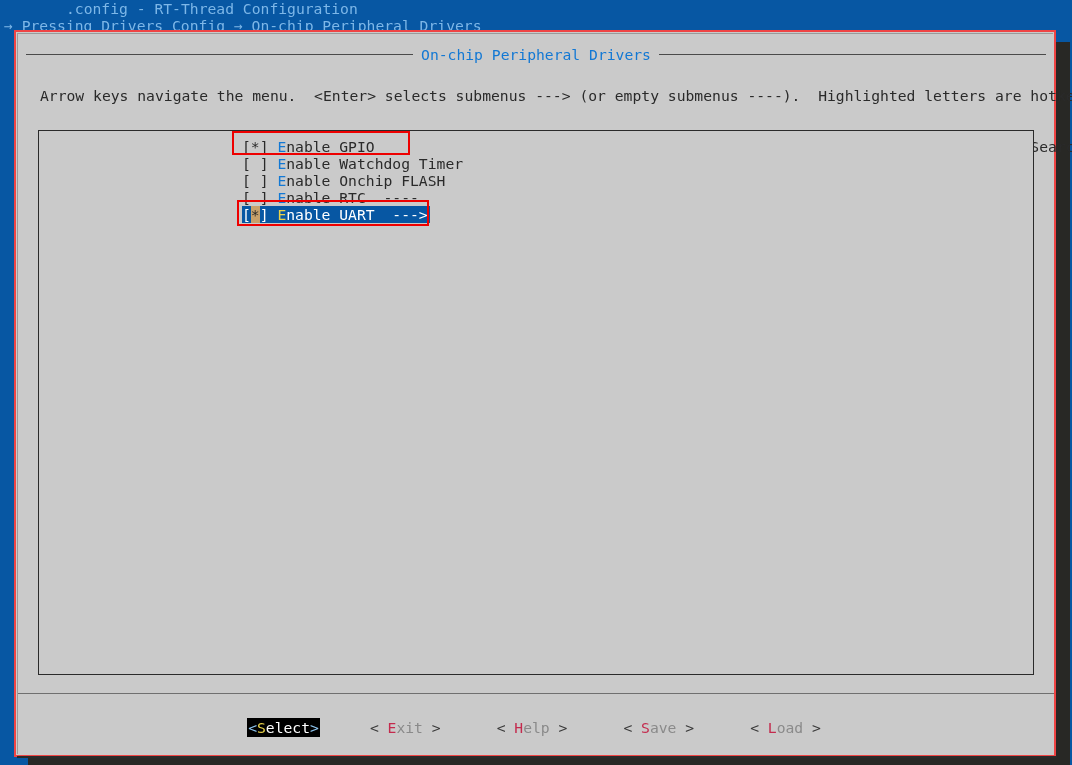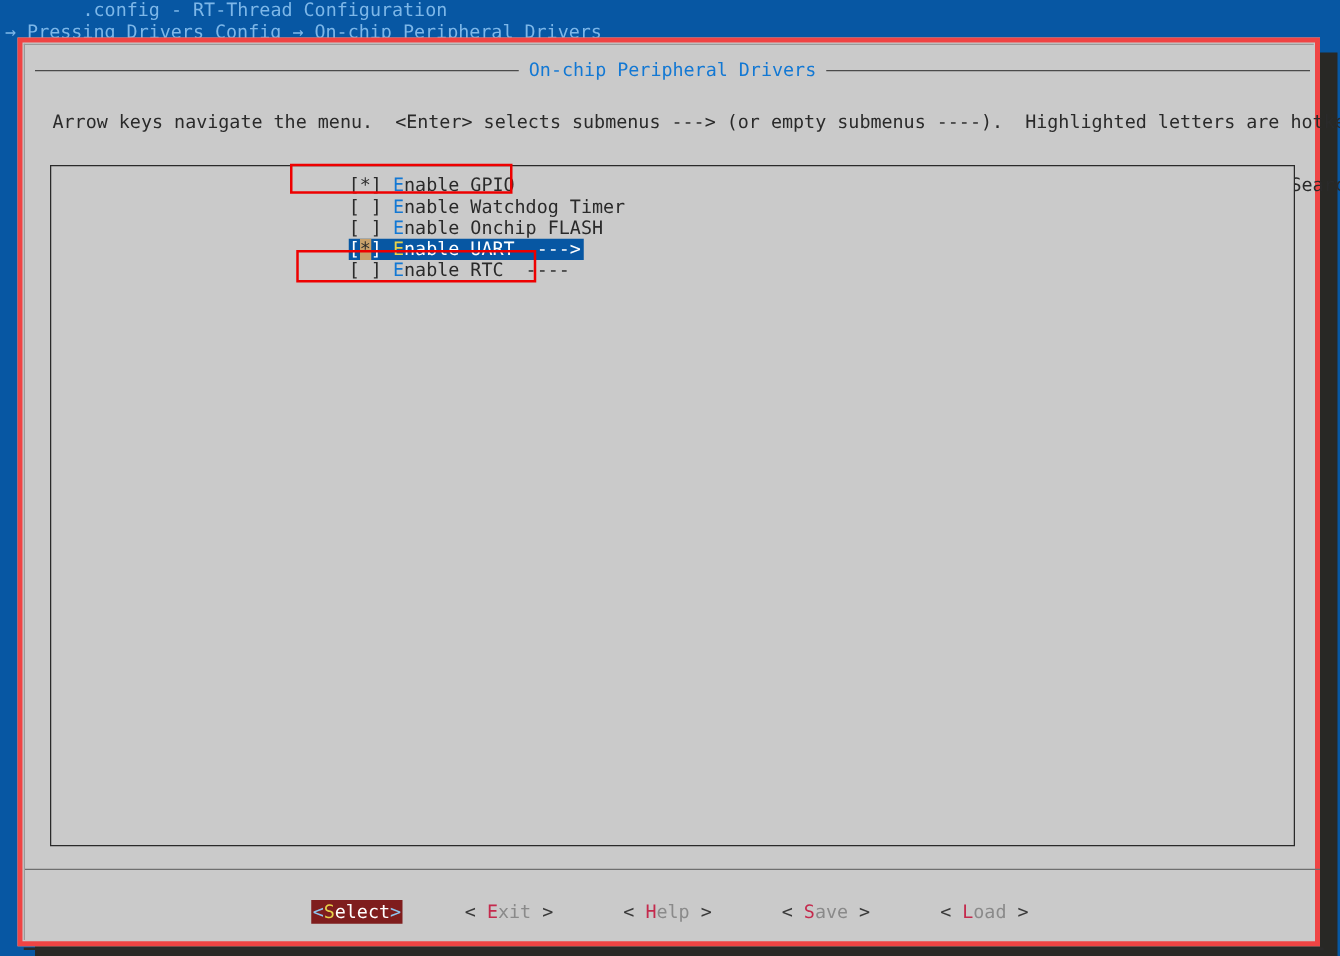--- a/index.html
+++ b/index.html
@@ -39,21 +39,21 @@
   }
 
   
   .dialog {
     position: absolute;
     left: 14px;
     top: 30px;
     width: 1042px;
     height: 727px;
     background: #cacaca;
-    border: 4px solid #ef4444;
+    border: 2px solid #ef4444;
     box-sizing: border-box;
   }
   .dialog-inner-edge {
     position: absolute;
     left: 1px; top: 1px; right: 1px; bottom: 1px;
     border-left: 1px solid #9a9a9a;
     border-top: 1px solid #9a9a9a;
     pointer-events: none;
     box-sizing: border-box;
   }
@@ -108,21 +108,21 @@
   }
   .menu-row {
     height: 17px;
     line-height: 17px;
     white-space: pre;
     color: #2a2a2a;
     display: inline-block;
     padding: 0;
   }
   .menu-row .hot { color: #1278d4; }
-  .row-wrap { height: 17px; margin-left: 35px; }
+  .row-wrap { height: 17px; }
 
   
   .menu-row.selected {
     background: #0757a3;
     color: #ffffff;
     padding-right: 2px;
   }
   .menu-row.selected .hot { color: #e8d24a; }
   .cursor-cell {
     background: #c8a06a;
@@ -149,21 +149,21 @@
   .btn {
     display: inline-block;
     white-space: pre;
     color: #8a8a8a;
     margin: 0 28px;
     line-height: 19px;
   }
   .btn .bracket { color: #3a3a3a; }
   .btn .hot { color: #c42a4d; }
   .btn.active {
-    background: #7f1d1d;
+    background: #000000;
     color: #ffffff;
     margin: 0 22px;
     padding: 0 1px;
   }
   .btn.active .bracket { color: #8fc6f0; }
   .btn.active .hot { color: #e8d24a; }
 
   .dialog-bottom-rule {
     position: absolute;
     left: 1px;
@@ -205,22 +205,22 @@
     <div>Arrow keys navigate the menu.  &lt;Enter&gt; selects submenus ---&gt; (or empty submenus ----).  Highlighted letters are hotkeys.</div>
     <div>Pressing &lt;Y&gt; includes, &lt;N&gt; excludes, &lt;M&gt; modularizes features.  Press &lt;Esc&gt;&lt;Esc&gt; to exit, &lt;?&gt; for Help, &lt;/&gt; for Search.</div>
     <div>Legend: [*] built-in  [ ] excluded  &lt;M&gt; module  &lt; &gt; module capable</div>
   </div>
 
   <div class="list-frame">
     <div class="menu-list" id="menu-list">
         <div class="row-wrap"><div class="menu-row"><span>[*]</span><span> </span><span class="hot">E</span><span>nable GPIO</span></div></div>
         <div class="row-wrap"><div class="menu-row"><span>[ ]</span><span> </span><span class="hot">E</span><span>nable Watchdog Timer</span></div></div>
         <div class="row-wrap"><div class="menu-row"><span>[ ]</span><span> </span><span class="hot">E</span><span>nable Onchip FLASH</span></div></div>
+        <div class="row-wrap"><div class="menu-row"><span>[ ]</span><span> </span><span class="hot">E</span><span>nable RTC  ----</span></div></div>
         <div class="row-wrap"><div class="menu-row selected"><span>[</span><span class="cursor-cell">*</span><span>]</span><span> </span><span class="hot">E</span><span>nable UART  ---&gt;</span></div></div>
-        <div class="row-wrap"><div class="menu-row"><span>[ ]</span><span> </span><span class="hot">E</span><span>nable RTC  ----</span></div></div>
       </div>
   </div>
 
   <div class="btn-separator"></div>
 
   <div class="btn-bar" id="btn-bar"><span class="btn active"><span class="bracket">&lt;</span><span class="hot">S</span><span>elect</span><span class="bracket">&gt;</span></span><span class="btn"><span class="bracket">&lt; </span><span class="hot">E</span><span>xit</span><span class="bracket"> &gt;</span></span><span class="btn"><span class="bracket">&lt; </span><span class="hot">H</span><span>elp</span><span class="bracket"> &gt;</span></span><span class="btn"><span class="bracket">&lt; </span><span class="hot">S</span><span>ave</span><span class="bracket"> &gt;</span></span><span class="btn"><span class="bracket">&lt; </span><span class="hot">L</span><span>oad</span><span class="bracket"> &gt;</span></span></div>
 
   <div class="dialog-bottom-rule"></div>
 </div>
 

